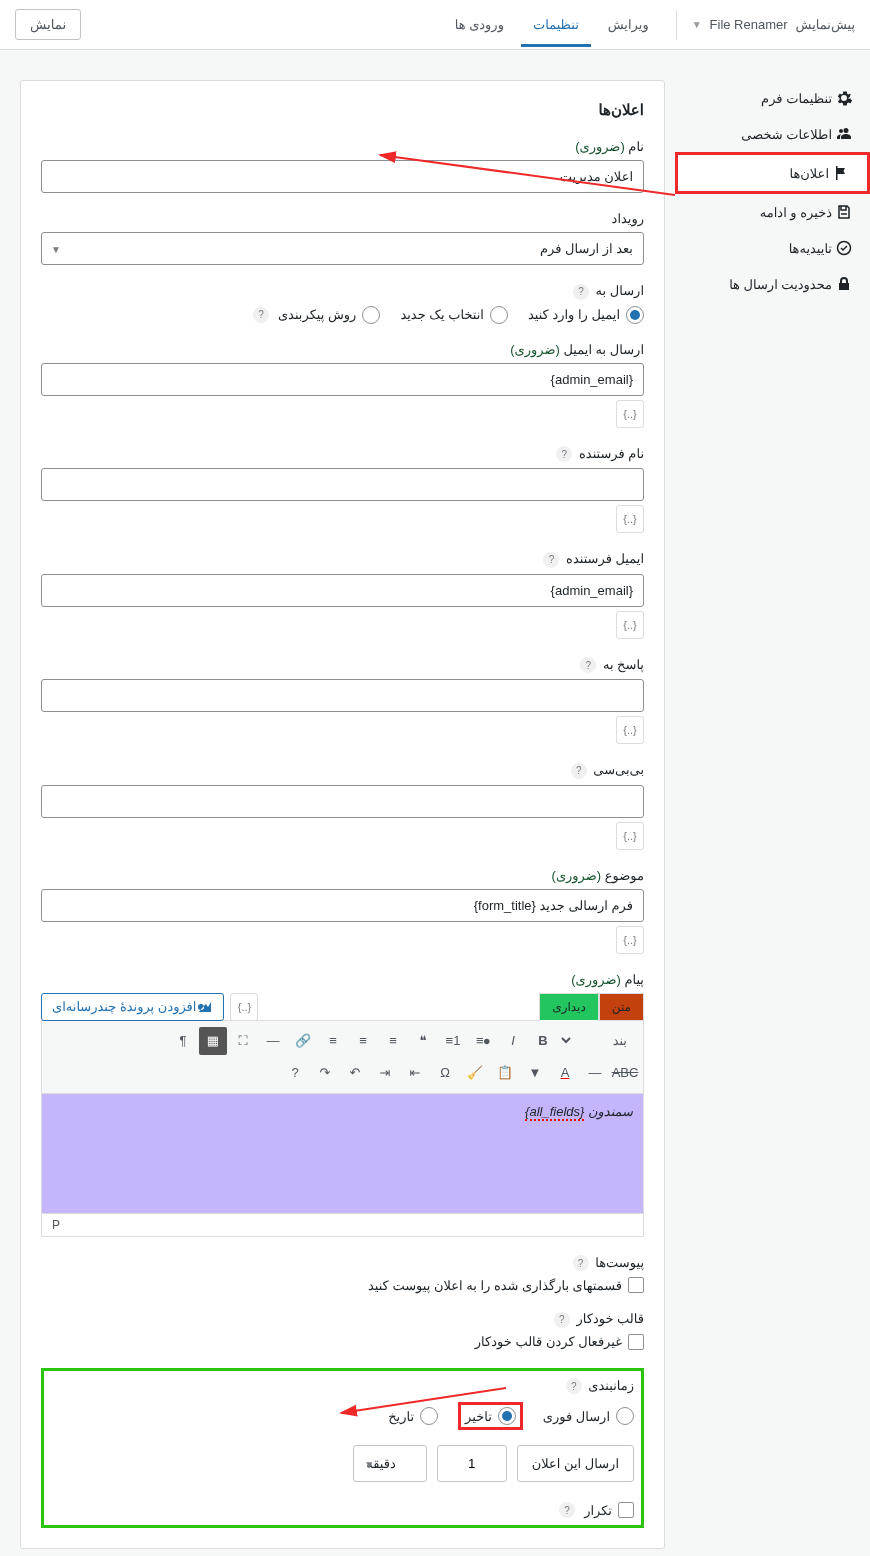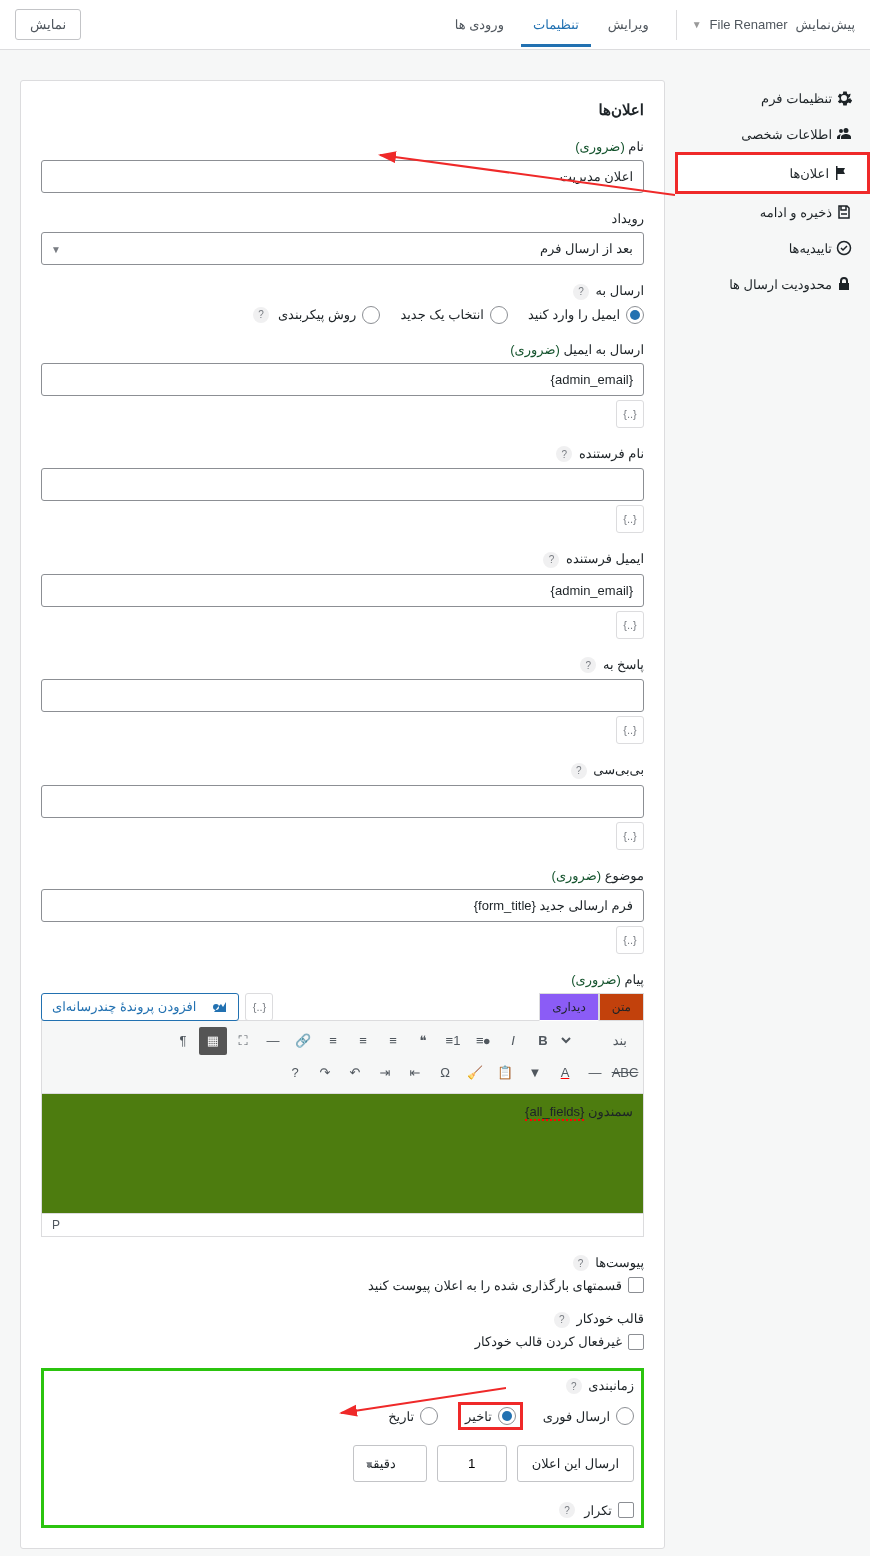--- a/index.html
+++ b/index.html
@@ -27,30 +27,30 @@
 .required { color: #14532d; }
 .help-icon { display: inline-flex; align-items: center; justify-content: center; width: 16px; height: 16px; border-radius: 50%; background: #f0f0f1; color: #787c82; font-size: 10px; cursor: pointer; margin-right: 3px; }
 .input { width: 100%; border: 1px solid #8c8f94; border-radius: 3px; padding: 8px 10px; font-size: 13px; background: #fff; color: #1d2327; }
 .select-wrap { position: relative; }
 .select-wrap .chev { position: absolute; left: 10px; top: 50%; transform: translateY(-50%); color: #787c82; font-size: 10px; }
 .radio-row { display: flex; gap: 20px; align-items: center; flex-wrap: wrap; }
 .radio-item { display: flex; align-items: center; gap: 6px; }
 .radio { width: 18px; height: 18px; border: 1px solid #8c8f94; border-radius: 50%; display: inline-flex; align-items: center; justify-content: center; background: #fff; cursor: pointer; }
 .radio.checked::after { content: ''; width: 10px; height: 10px; border-radius: 50%; background: #2271b1; }
 .merge-btn { width: 28px; height: 28px; border: 1px solid #dcdcde; border-radius: 3px; display: inline-flex; align-items: center; justify-content: center; color: #787c82; cursor: pointer; margin-top: 4px; font-size: 11px; }
-.media-btn { display: inline-flex; align-items: center; gap: 16px; border: 1px solid #2271b1; color: #2271b1; padding: 5px 10px; border-radius: 3px; cursor: pointer; }
+.media-btn { display: inline-flex; align-items: center; gap: 1px; border: 1px solid #2271b1; color: #2271b1; padding: 5px 10px; border-radius: 3px; cursor: pointer; }
 .editor-tabs { display: flex; gap: 0; }
 .editor-tab { padding: 6px 12px; border: 1px solid #dcdcde; background: #c2410c; cursor: pointer; font-size: 12px; }
-.editor-tab.active { background: #8b5cf6; border-bottom-color: #fff; }
+.editor-tab.active { background: #22c55e; border-bottom-color: #fff; }
 .editor-head { display: flex; justify-content: space-between; align-items: center; margin-bottom: -1px; }
 .toolbar { background: #f6f7f7; border: 1px solid #dcdcde; padding: 4px; }
 .toolbar-row { display: flex; align-items: center; gap: 2px; flex-wrap: wrap; padding: 2px 0; }
 .tool-btn { width: 28px; height: 28px; display: inline-flex; align-items: center; justify-content: center; cursor: pointer; border-radius: 2px; color: #50575e; }
 .tool-select { border: none; background: transparent; padding: 4px 8px; font-size: 13px; color: #50575e; width: 80px; }
-.editor-body { border: 1px solid #dcdcde; border-top: none; min-height: 120px; padding: 10px; background: #4d7c0f; direction: ltr; }
+.editor-body { border: 1px solid #dcdcde; border-top: none; min-height: 120px; padding: 10px; background: #c4b5fd; direction: ltr; font-style: italic; }
 .editor-status { border: 1px solid #dcdcde; border-top: none; padding: 4px 10px; font-size: 12px; color: #50575e; direction: ltr; }
 .checkbox { width: 16px; height: 16px; border: 1px solid #8c8f94; border-radius: 2px; background: #fff; display: inline-block; cursor: pointer; vertical-align: middle; }
 .checkbox-label { display: flex; align-items: center; gap: 6px; }
 .scheduling-box { border: 3px solid #2bc40e; padding: 7px; margin-top: 2px; }
 .delay-highlight { border: 3px solid #ef2929; padding: 2px 4px; display: inline-flex; align-items: center; gap: 6px; }
 .delay-row { display: flex; align-items: center; gap: 10px; margin-top: 15px; justify-content: flex-start; }
 .delay-label-box { border: 1px solid #c3c4c7; padding: 10px 14px; border-radius: 3px; }
 .delay-input { width: 70px; border: 1px solid #c3c4c7; border-radius: 3px; padding: 10px; text-align: center; }
 .delay-unit { border: 1px solid #c3c4c7; border-radius: 3px; padding: 10px 30px 10px 12px; position: relative; cursor: pointer; }
 .delay-unit .chev { position: absolute; left: 10px; top: 50%; transform: translateY(-50%); font-size: 10px; color: #787c82; }

